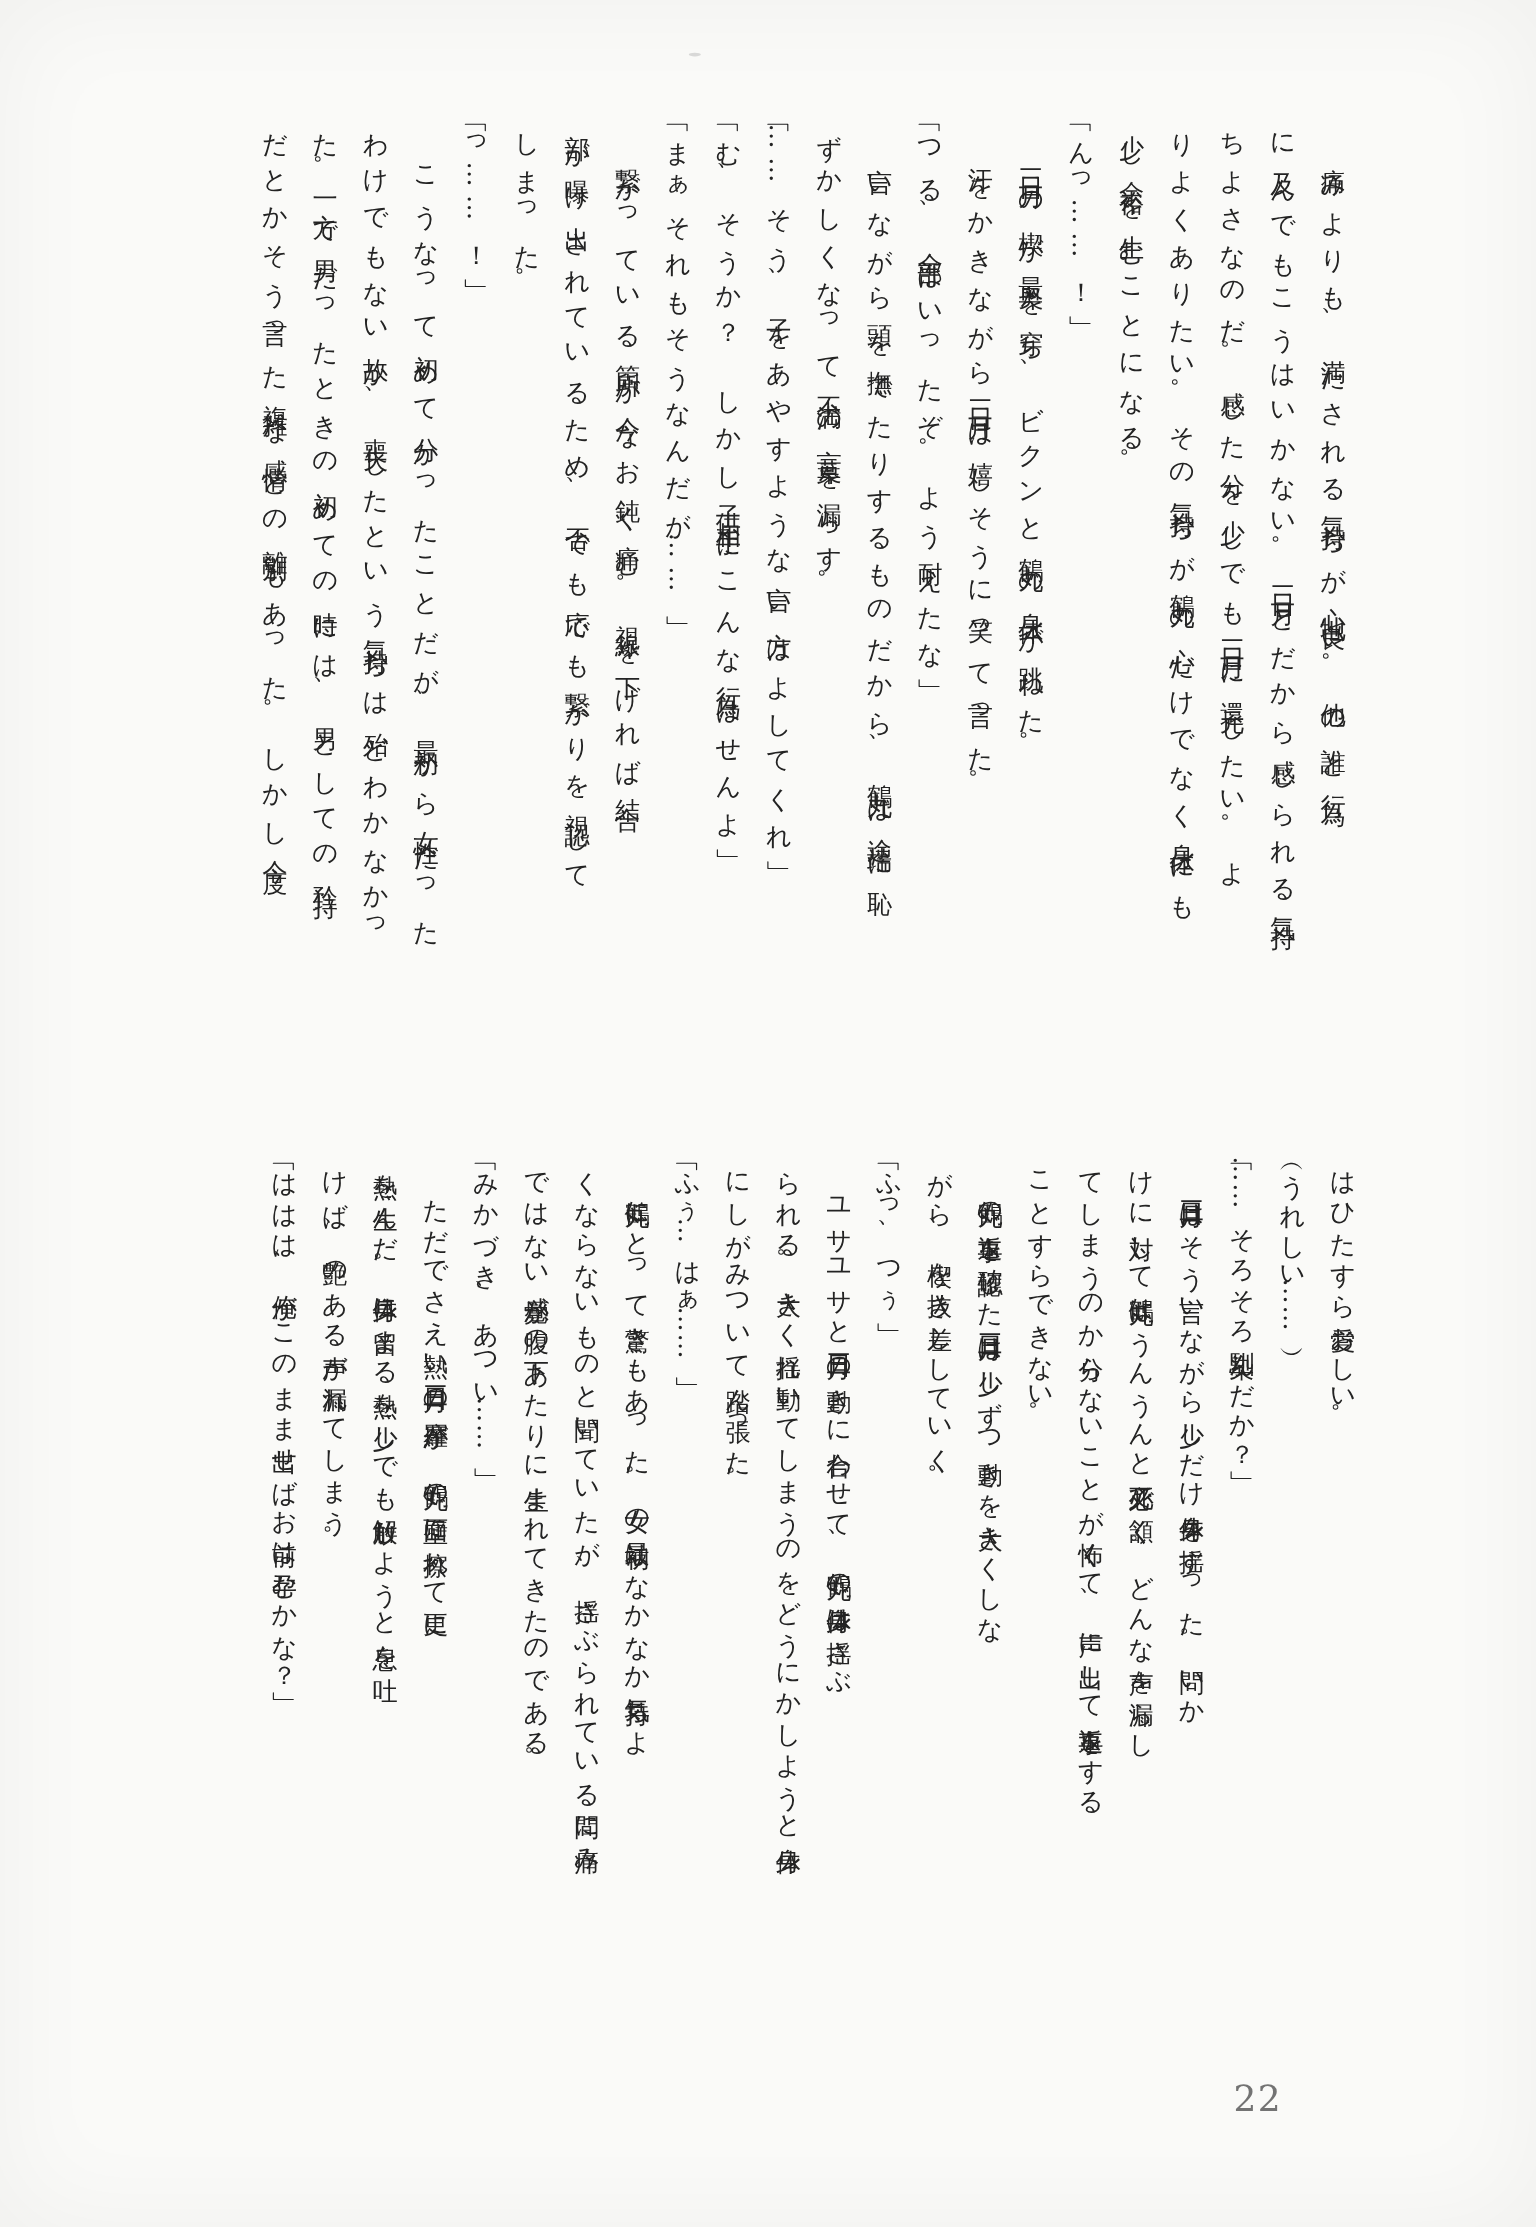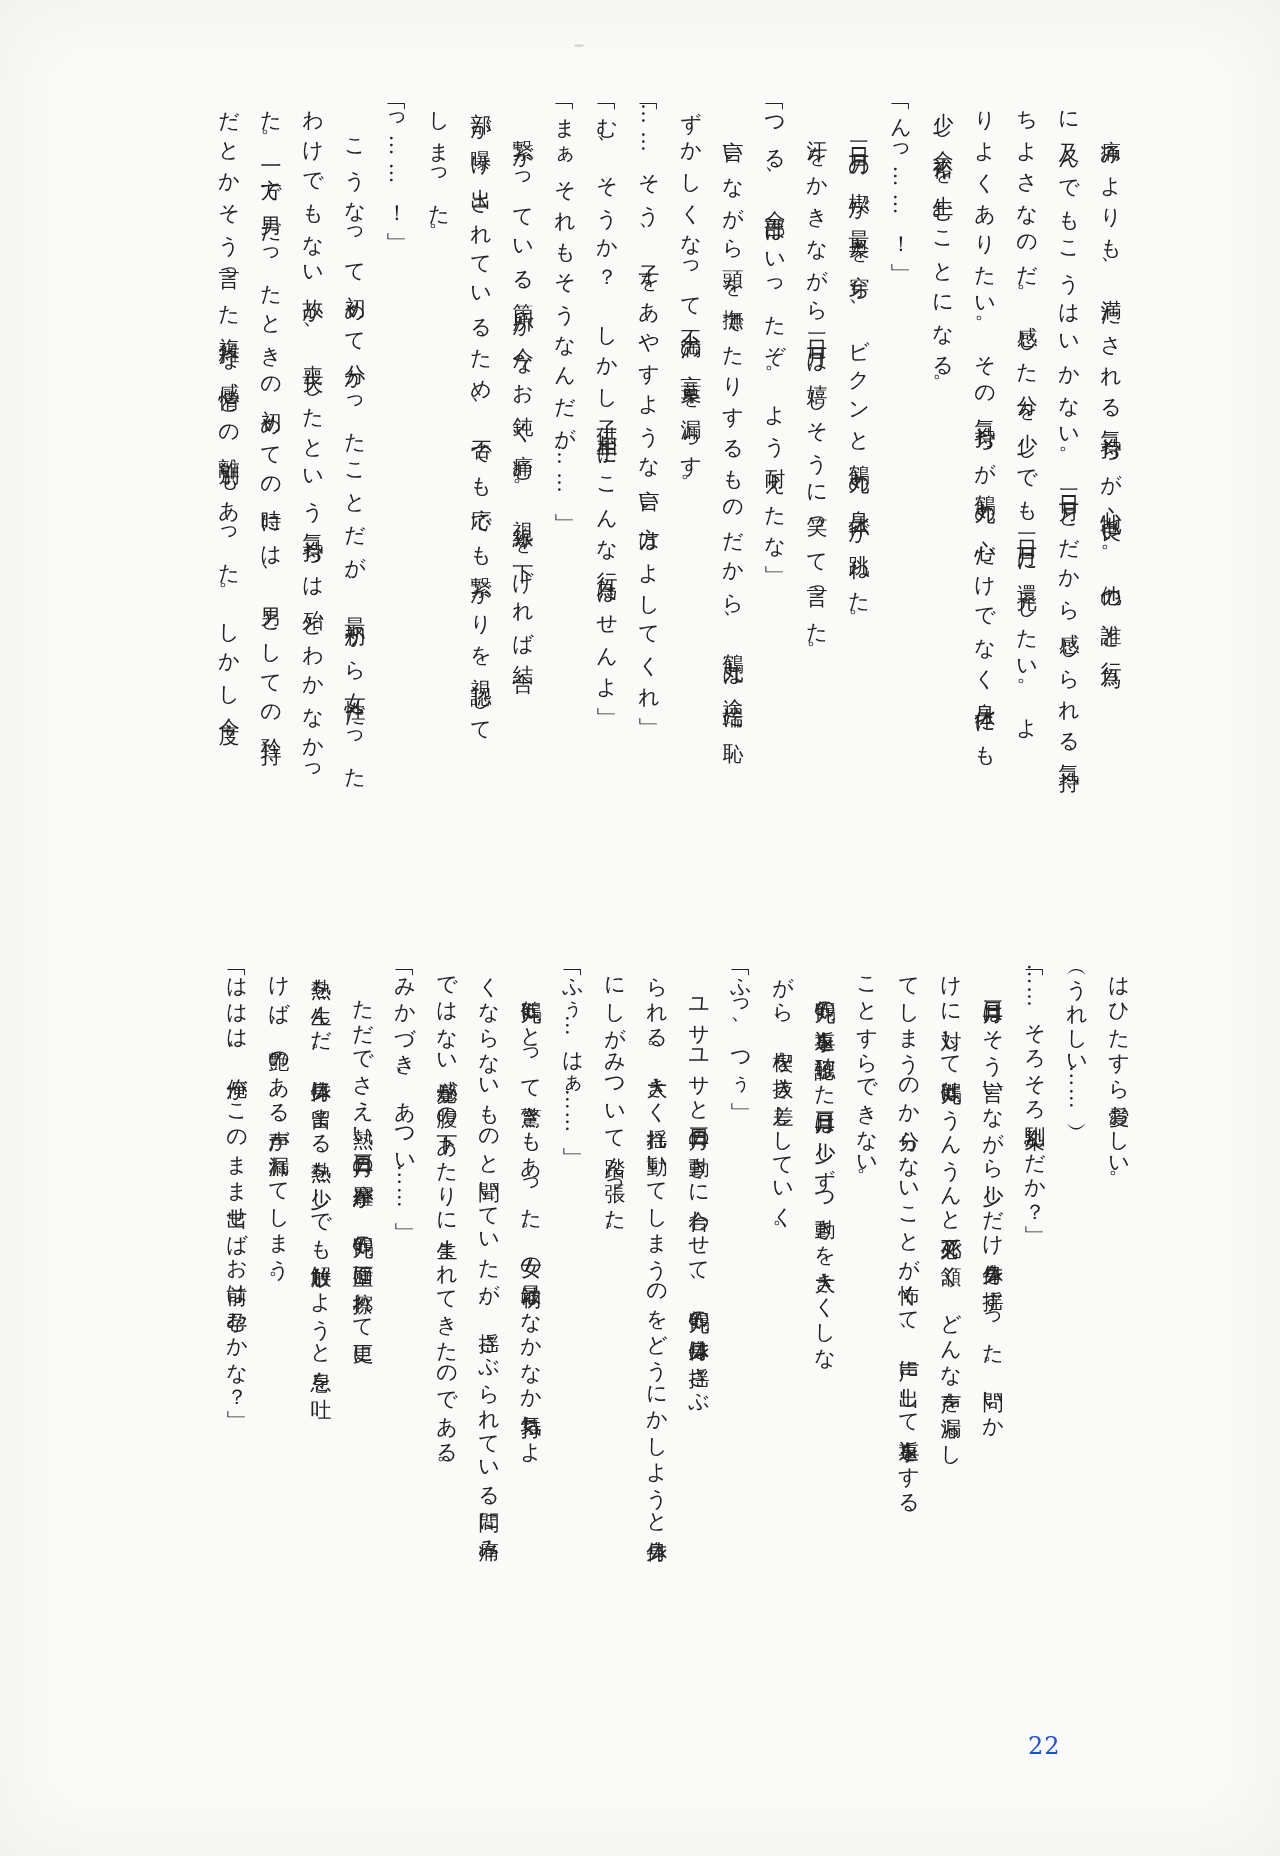--- a/index.html
+++ b/index.html
@@ -39,23 +39,23 @@
   .dan-bottom {
     top: 962px;
     right: 140px;
     height: 604px;
     letter-spacing: 1.5px;      
   }
   .pagenum {
     position: absolute;
     top: 1732px;
     left: 1028px;
-    font-size: 24px;
+    font-size: 30px;
     letter-spacing: 1px;
-    color: #1d4ed8;
+    color: #737373;
     text-align: right;
   }
   
   .speck {
     position: absolute;
     top: 44px;
     left: 574px;
     width: 10px;
     height: 3px;
     background: rgba(120,120,120,0.25);

